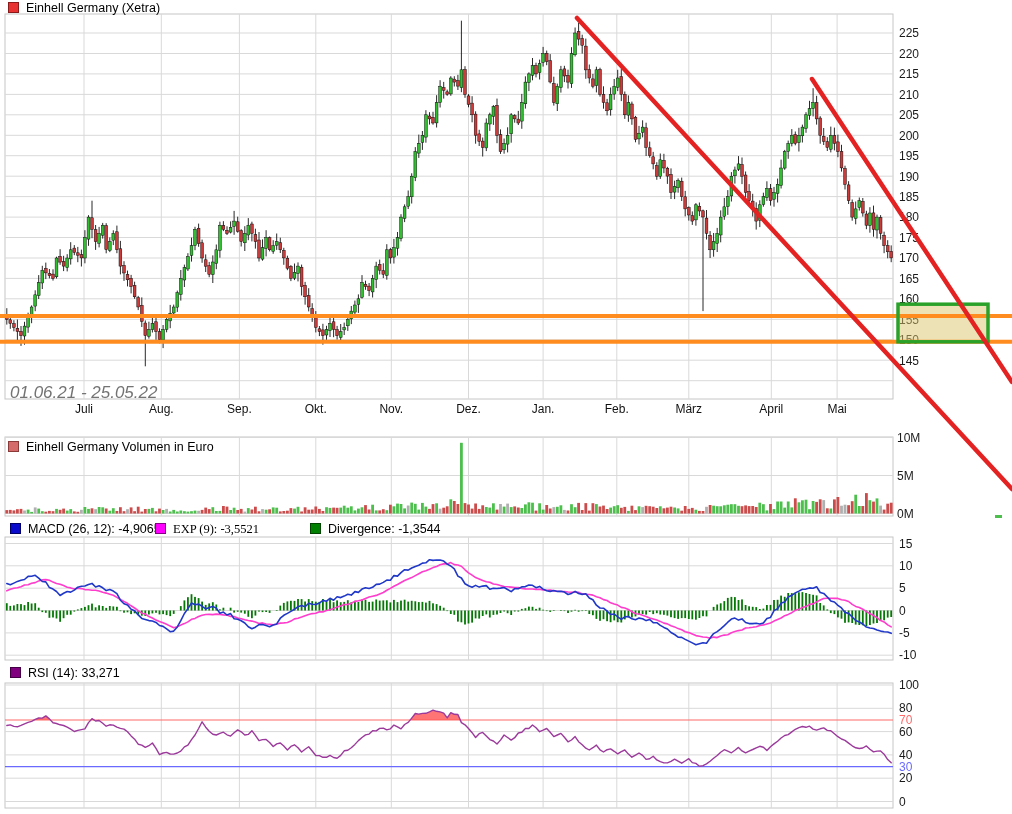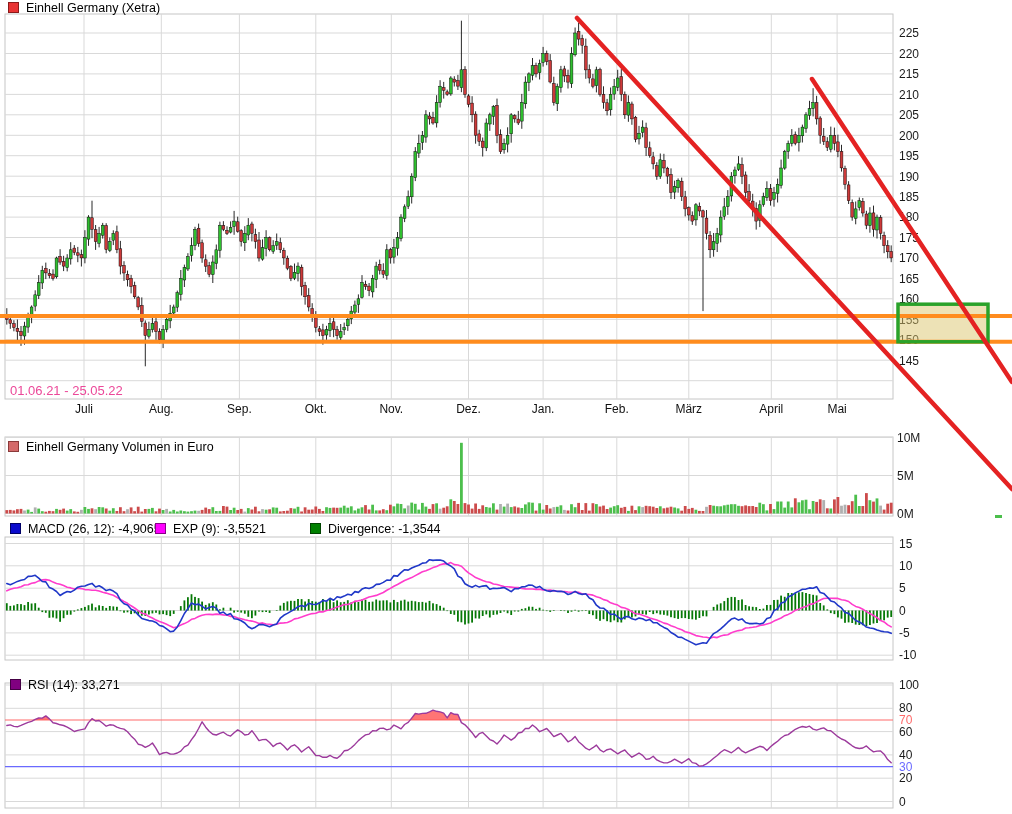--- a/index.html
+++ b/index.html
@@ -9,21 +9,21 @@
   }
   #chart-svg{position:absolute;left:0;top:0;}
   .legend{position:absolute;font-size:12.5px;line-height:14px;white-space:nowrap;color:#000;}
   .sq{display:inline-block;width:9px;height:9px;margin-right:7px;vertical-align:-1px;border:1px solid #333;}
   .sq-title{background:#e83333;border-color:#8b1a1a;}
   .sq-vol{background:#d46a6a;border-color:#8b3a3a;}
   .sq-macd{background:#0a0acc;border-color:#000066;}
   .sq-exp{background:#ff00ff;border-color:#880088;}
   .sq-div{background:#008000;border-color:#004400;}
   .sq-rsi{background:#800080;border-color:#440044;}
-  .daterange{position:absolute;left:10px;top:383px;font-size:13px;color:#ec4899;}
+  .daterange{position:absolute;left:10px;top:383px;font-size:17px;color:#737373;font-style:italic;}
   .macd-item{position:absolute;top:0;}
 </style>
 </head>
 <body>
 
 <div class="screen">
 
   <svg id="chart-svg" width="1012" height="814" viewBox="0 0 1012 814">
       <g>
         <rect x="5" y="14" width="888" height="385" fill="none" stroke="#c6c6c6" stroke-width="1"></rect>
@@ -1186,25 +1186,25 @@
   <div class="daterange">01.06.21 - 25.05.22</div>
 
   <div class="legend" style="left:8px;top:440px;">
     <span class="sq sq-vol"></span><span>Einhell Germany Volumen in Euro</span>
   </div>
 
   <div class="legend" style="left:10px;top:522px;width:600px;height:14px;">
     <span class="macd-item" style="left:0;">
       <span class="sq sq-macd"></span><span>MACD (26, 12): -4,9065</span>
     </span>
-    <span class="macd-item" style="left:145px;">
+    <span class="macd-item" style="left:145px;font-family:Liberation Serif, serif;">
       <span class="sq sq-exp"></span><span>EXP (9): -3,5521</span>
     </span>
     <span class="macd-item" style="left:260px;padding-left:40px;">
       <span class="sq sq-div"></span><span>Divergence: -1,3544</span>
     </span>
   </div>
 
-  <div class="legend" style="left:10px;top:666px;margin-top:12px;">
+  <div class="legend" style="left:10px;top:666px;">
     <span class="sq sq-rsi"></span><span>RSI (14): 33,271</span>
   </div>
 
 </div>
 
 </body></html>

